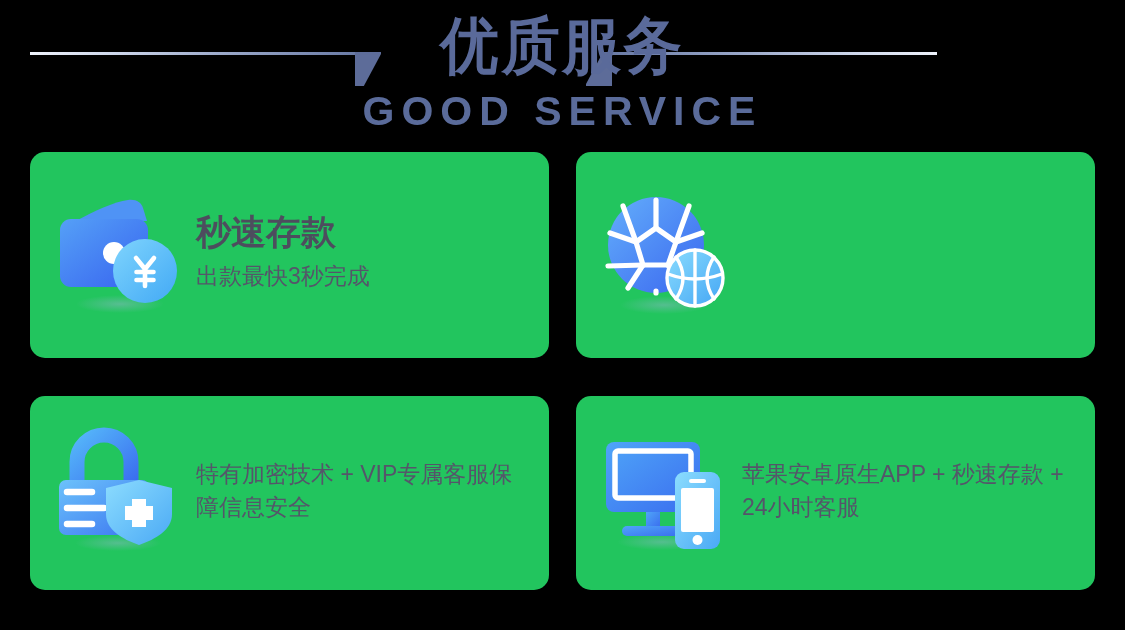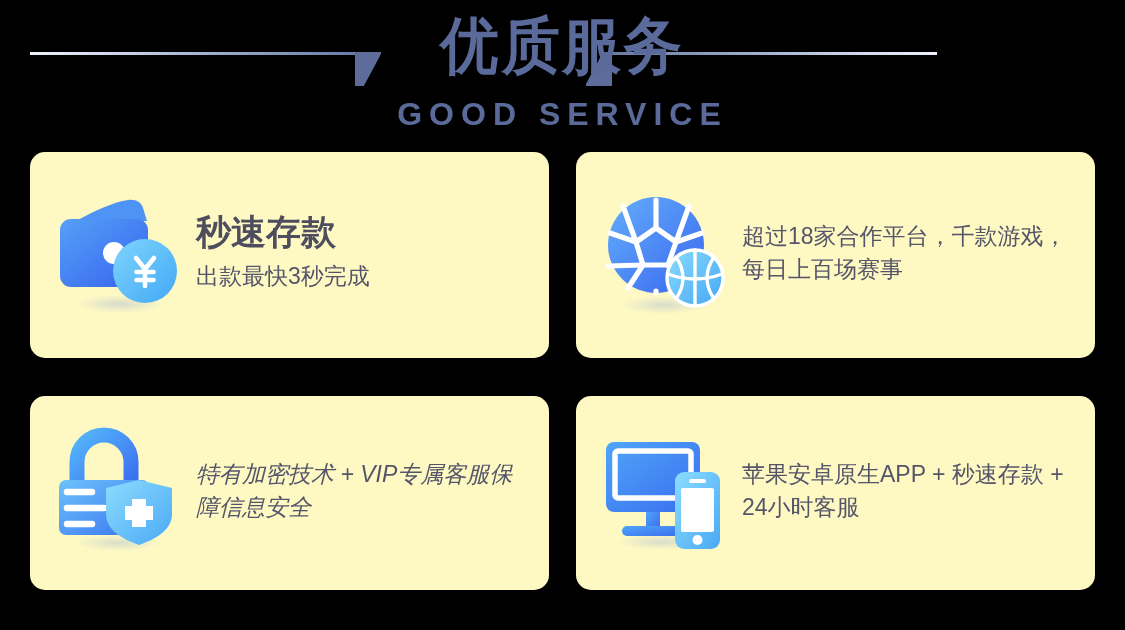--- a/index.html
+++ b/index.html
@@ -31,38 +31,38 @@
   .title-zh {
     position:absolute; left:0; top:10px; width:1125px;
     text-align:center;
     font-size:62px; font-weight:bold;
     letter-spacing:3px;
     color:#5a6a9a;
     line-height:1.15;
     transform:scaleX(0.94);
   }
   .title-en {
-    position:absolute; left:0; top:96px; width:1125px;
+    position:absolute; left:0; top:88px; width:1125px;
     text-align:center;
-    font-size:32px; font-weight:bold;
+    font-size:41px; font-weight:bold;
     letter-spacing:7px;
     color:#5a6b9a;
   }
 
   
   .grid {
     position:absolute; left:30px; top:152px;
     width:1065px; height:438px;
     display:grid;
     grid-template-columns:519px 519px;
     grid-template-rows:206px 194px;
     column-gap:27px; row-gap:38px;
   }
   .card {
-    background:#fef9c3;
+    background:#22c55e;
     border-radius:15px;
     display:flex; align-items:center;
     padding:0 10px 4px 22px;
     overflow:hidden;
   }
   .icon-wrap {
     width:130px; min-width:130px; height:130px;
     position:relative;
     margin-right:14px;
   }
@@ -71,21 +71,21 @@
   .c-title {
     font-size:35px; font-weight:bold; color:#4d4d5e;
     letter-spacing:0px; line-height:1.1;
     margin-bottom:8px; white-space:nowrap;
   }
   .c-sub {
     font-size:23px; color:#55556a; line-height:1.42;
     letter-spacing:0px;
   }
   .card-2 .c-sub, .card-4 .c-sub { max-width:330px; }
-  .card-3 .c-sub { max-width:335px;font-style:italic; }
+  .card-3 .c-sub { max-width:335px; }
 </style>
 </head>
 <body>
 
 <div class="header">
   <div class="rule rule-left"></div>
   <div class="slash slash-left"></div>
   <div class="rule rule-right"></div>
   <div class="slash slash-right"></div>
   <div class="title-zh">优质服务</div>
@@ -166,21 +166,20 @@
         <g fill="none" stroke="#ffffff" stroke-width="3.4" stroke-linecap="round">
           <circle cx="97" cy="90" r="28"></circle>
           <path d="M97 62 V118"></path>
           <path d="M70 86 Q97 96 124 86"></path>
           <path d="M78 69 Q92 90 78 111"></path>
           <path d="M116 69 Q102 90 116 111"></path>
         </g>
       </svg>
     </div>
     <div class="txt">
-      <div class="c-sub">超过18家合作平台，千款游戏，每日上百场赛事</div>
     </div>
   </div>
 
   <div class="card card-3">
     <div class="icon-wrap">
       <svg viewBox="0 0 130 130" xmlns="http://www.w3.org/2000/svg">
         <defs>
           <linearGradient id="l1" x1="0" y1="0" x2="1" y2="1">
             <stop offset="0%" stop-color="#55b6fa"></stop>
               <stop offset="100%" stop-color="#3a6def"></stop>

